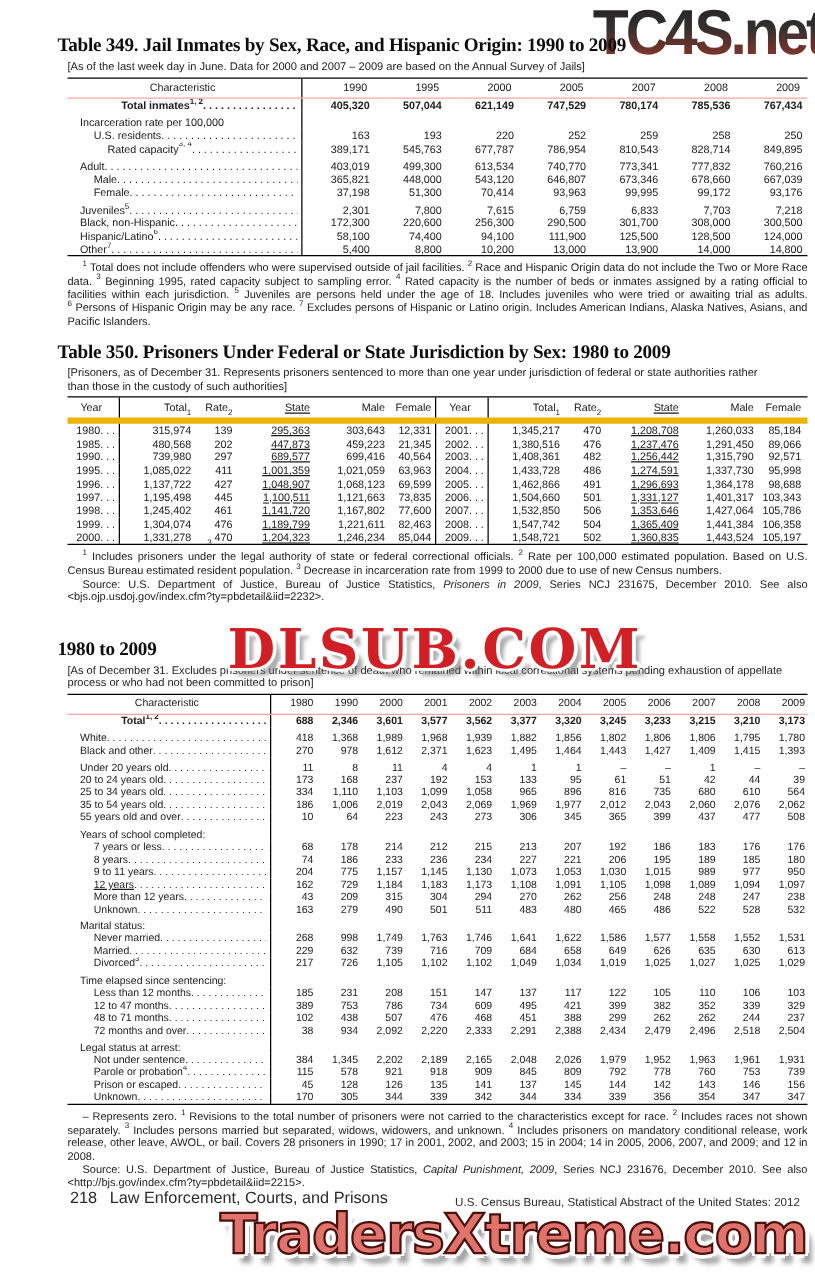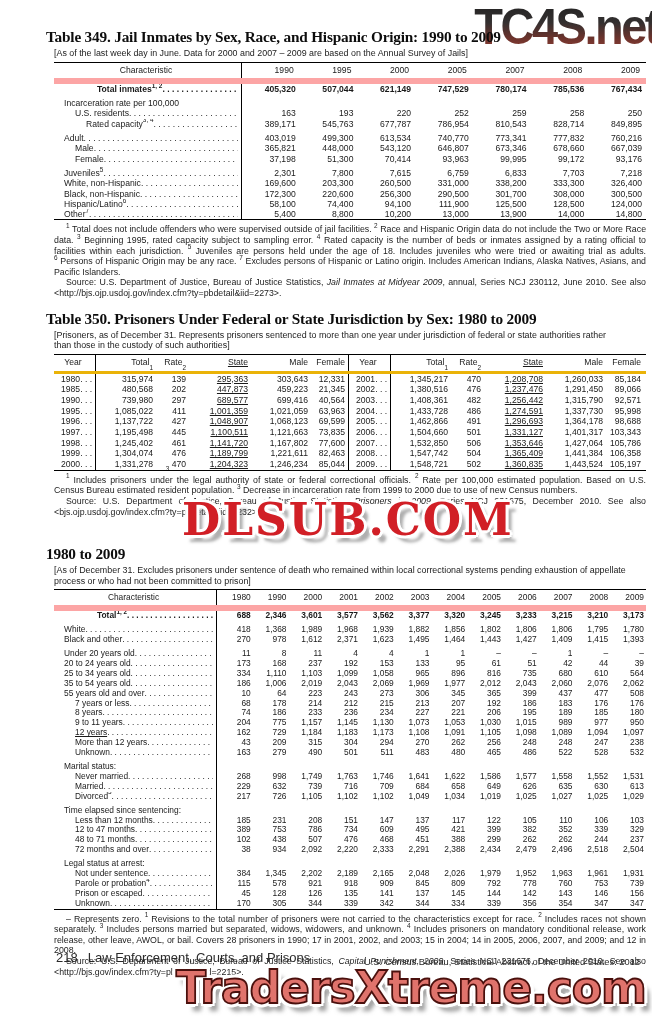--- a/index.html
+++ b/index.html
@@ -9,21 +9,21 @@
   }
   .page{position:absolute;left:46px;top:28px;width:600px;z-index:2;}
   .tbl-title{
     font-family:"Liberation Serif",serif;font-weight:bold;font-size:15.3px;
     line-height:17px;margin:0 0 3px 0;color:#0d0d0d;letter-spacing:-0.2px;
   }
   .bracket{font-size:8.9px;line-height:10.6px;margin:0 0 3px 8px;color:#222;}
   .grid{border-top:1.6px solid #000;border-bottom:1.6px solid #000;margin-left:8px;}
   
   .t-row{display:flex;align-items:stretch;font-size:8.6px;line-height:10.3px;}
-  .t-head{border-bottom:6px solid #fca5a5;}
+  .t-head{border-bottom:1px solid #fca5a5;}
   .t-head .t-cell,.t-head .t-label{padding-top:2.5px;padding-bottom:2.5px;}
   .t-label{
     border-right:1px solid #000;display:flex;align-items:flex-end;
     padding:0 3px 0 10px;box-sizing:border-box;overflow:hidden;
   }
   .t-label.center{justify-content:center;align-items:center;padding-left:0;}
   .lab-inner{white-space:nowrap;}
   .leader{flex:1;overflow:hidden;white-space:nowrap;}
   .leader::before{content:" . . . . . . . . . . . . . . . . . . . . . . . . . . . . . . . . . . . . . . . . . . . . . . . .";}
   .t-cell{
@@ -33,21 +33,21 @@
   .t-head .t-cell{padding-right:6px;}
   .t-row.bold{font-weight:bold;}
   .t-row.gap .t-cell,.t-row.gap .t-label{padding-top:4px;}
   .t349 .t-label{width:188px;flex:none;}
   .t351 .t-row{font-size:8.4px;line-height:9.9px;}
   .t351 .t-label{width:163px;flex:none;}
   .t351 .t-cell{padding-right:2px;}
   sup{font-size:6.4px;line-height:0;position:relative;top:-0.5px;}
   
   .y-row{display:flex;align-items:stretch;font-size:8.6px;line-height:10.7px;}
-  .y-head{border-bottom:3px solid #eab308;}
+  .y-head{border-bottom:5px solid #eab308;}
   .y-head .c{padding-top:2.5px;padding-bottom:2.5px;}
   .c{display:flex;justify-content:flex-end;align-items:flex-end;padding:0 3px 0 0;
      box-sizing:border-box;white-space:nowrap;overflow:hidden;}
   .cy{width:42px;border-right:1px solid #000;justify-content:flex-start;padding-left:7px;}
   .y-head .cy{justify-content:center;padding-left:0;}
   .ct{width:60px;}.cr{width:33px;}.cs{width:62px;text-decoration:underline;}.cm{width:60px;}.cf{width:38px;}
   .cf.div{border-right:1px solid #000;}
   .ydots{overflow:hidden;}
   .ydots::after{content:" . . . . . .";}
   
@@ -210,33 +210,20 @@
           <div class="t-cell">2,301</div>
           <div class="t-cell">7,800</div>
           <div class="t-cell">7,615</div>
           <div class="t-cell">6,759</div>
           <div class="t-cell">6,833</div>
           <div class="t-cell">7,703</div>
           <div class="t-cell">7,218</div>
         </div>
         <div class="t-row">
           <div class="t-label">
-            <span class="lab-inner">White, non-Hispanic</span>
-            <span class="leader"></span>
-          </div>
-          <div class="t-cell">169,600</div>
-          <div class="t-cell">203,300</div>
-          <div class="t-cell">260,500</div>
-          <div class="t-cell">331,000</div>
-          <div class="t-cell">338,200</div>
-          <div class="t-cell">333,300</div>
-          <div class="t-cell">326,400</div>
-        </div>
-        <div class="t-row">
-          <div class="t-label">
             <span class="lab-inner">Black, non-Hispanic</span>
             <span class="leader"></span>
           </div>
           <div class="t-cell">172,300</div>
           <div class="t-cell">220,600</div>
           <div class="t-cell">256,300</div>
           <div class="t-cell">290,500</div>
           <div class="t-cell">301,700</div>
           <div class="t-cell">308,000</div>
           <div class="t-cell">300,500</div>
@@ -263,21 +250,20 @@
           <div class="t-cell">8,800</div>
           <div class="t-cell">10,200</div>
           <div class="t-cell">13,000</div>
           <div class="t-cell">13,900</div>
           <div class="t-cell">14,000</div>
           <div class="t-cell">14,800</div>
         </div>
       </div>
     <div class="fn sp349">
       <p id="fn349"><sup>1</sup>&nbsp;<span>Total does not include offenders who were supervised outside of jail facilities. </span><sup>2</sup>&nbsp;<span>Race and Hispanic Origin data do not include the Two or More Race data. </span><sup>3</sup>&nbsp;<span>Beginning 1995, rated capacity subject to sampling error. </span><sup>4</sup>&nbsp;<span>Rated capacity is the number of beds or inmates assigned by a rating official to facilities within each jurisdiction. </span><sup>5</sup>&nbsp;<span>Juveniles are persons held under the age of 18. Includes juveniles who were tried or awaiting trial as adults. </span><sup>6</sup>&nbsp;<span>Persons of Hispanic Origin may be any race. </span><sup>7</sup>&nbsp;<span>Excludes persons of Hispanic or Latino origin. Includes American Indians, Alaska Natives, Asians, and Pacific Islanders.</span></p>
-      <p id="src349"><span>Source: U.S. Department of Justice, Bureau of Justice Statistics, </span><span class="it">Jail Inmates at Midyear 2009</span><span>, annual, Series NCJ 230112, June 2010. See also &lt;http://bjs.ojp.usdoj.gov/index.cfm?ty=pbdetail&amp;iid=2273&gt;.</span></p>
     </div>
   </section>
 
   <section class="mt">
     <h1 class="tbl-title">Table 350. Prisoners Under Federal or State Jurisdiction by Sex: 1980 to 2009</h1>
     <p class="bracket" style="max-width:565px">[Prisoners, as of December 31. Represents prisoners sentenced to more than one year under jurisdiction of federal or state authorities rather than those in the custody of such authorities]</p>
     <div class="grid" id="t350-grid">
         <div class="y-row y-head">
           <div class="c cy">Year</div>
           <div class="c ct">Total<sup>1</sup></div>
@@ -581,20 +567,37 @@
           <div class="t-cell">243</div>
           <div class="t-cell">273</div>
           <div class="t-cell">306</div>
           <div class="t-cell">345</div>
           <div class="t-cell">365</div>
           <div class="t-cell">399</div>
           <div class="t-cell">437</div>
           <div class="t-cell">477</div>
           <div class="t-cell">508</div>
         </div>
+        <div class="t-row gap">
+          <div class="t-label">
+            <span class="lab-inner">Years of school completed:</span>
+          </div>
+          <div class="t-cell"></div>
+          <div class="t-cell"></div>
+          <div class="t-cell"></div>
+          <div class="t-cell"></div>
+          <div class="t-cell"></div>
+          <div class="t-cell"></div>
+          <div class="t-cell"></div>
+          <div class="t-cell"></div>
+          <div class="t-cell"></div>
+          <div class="t-cell"></div>
+          <div class="t-cell"></div>
+          <div class="t-cell"></div>
+        </div>
         <div class="t-row">
           <div class="t-label">
             <span class="lab-inner" style="padding-left: 11px;">7 years or less</span>
             <span class="leader"></span>
           </div>
           <div class="t-cell">68</div>
           <div class="t-cell">178</div>
           <div class="t-cell">214</div>
           <div class="t-cell">212</div>
           <div class="t-cell">215</div>

